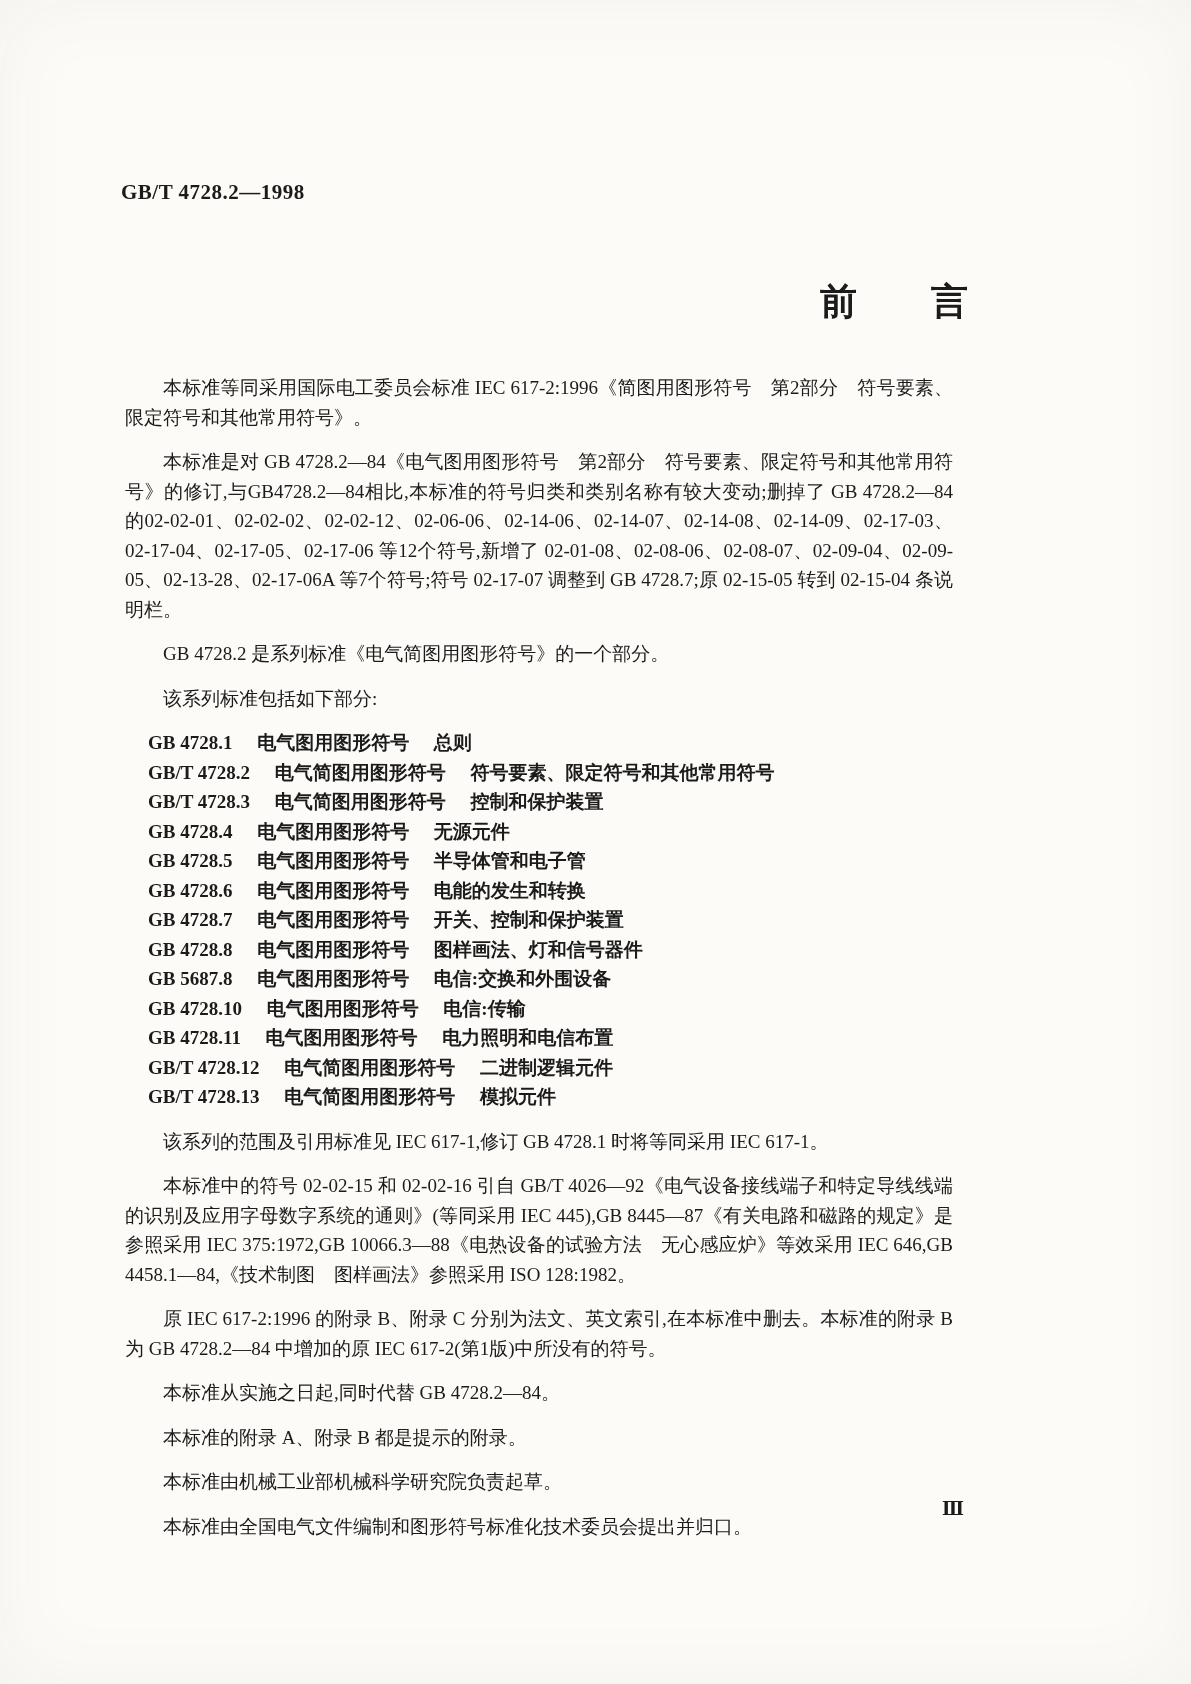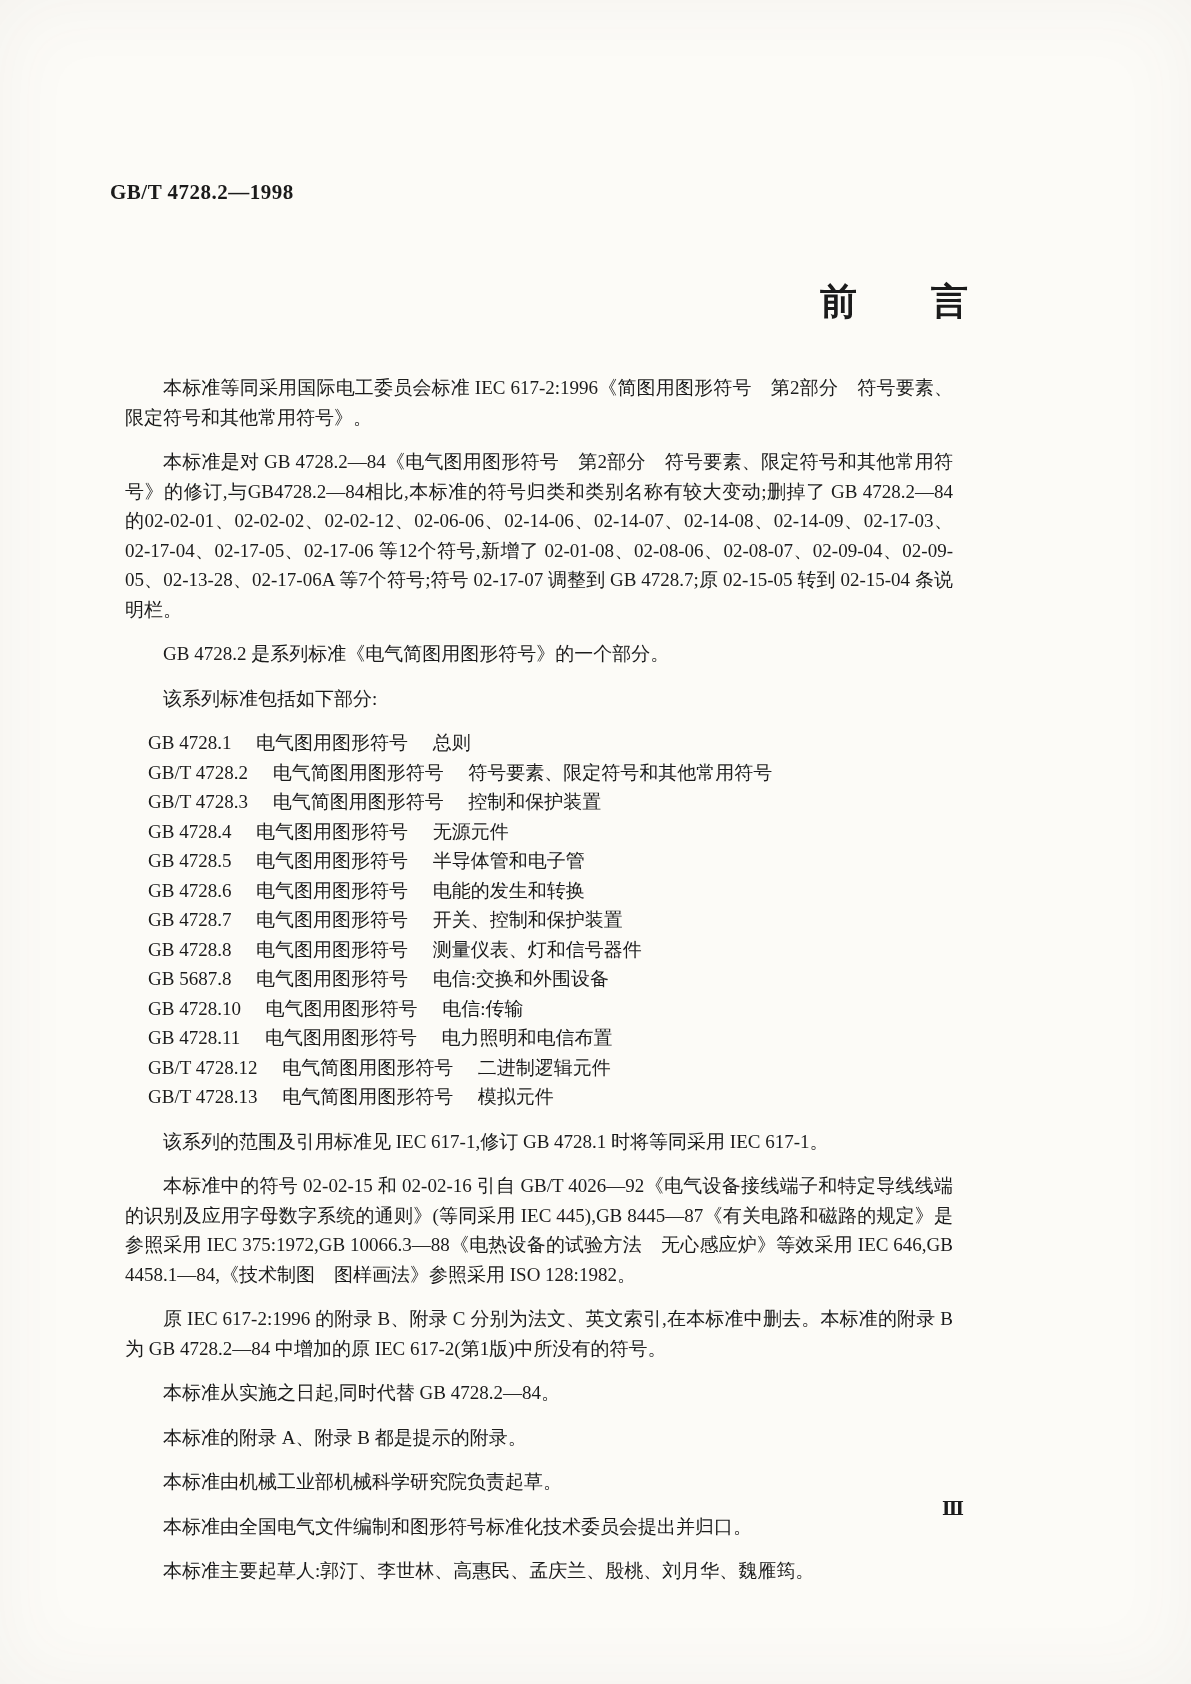--- a/index.html
+++ b/index.html
@@ -15,21 +15,21 @@
     margin: 0 auto;
     background: #fcfbf7;
     overflow: hidden;
     font-family: "Liberation Serif", "DejaVu Serif", serif;
     color: #1b1b1b;
     box-shadow: inset 0 0 80px rgba(90,85,75,0.05);
   }
   .doc-number {
     position: absolute;
     top: 180px;
-    left: 110px;
+    left: 121px;
     font-size: 21px;
     font-weight: bold;
     letter-spacing: 0.5px;
   }
   .title {
     position: absolute;
     top: 280px;
     left: 110px;
     width: 858px;
     margin: 0;
@@ -49,21 +49,21 @@
   }
   .para {
     margin: 15px;
     text-indent: 2em;
   }
   .series-list {
     list-style: none;
     margin: 0;
     padding: 0 0 0 2em;
   }
-  .series-item { white-space: nowrap; }
+  .series-item { white-space: nowrap; font-weight: bold; }
   .series-item .code { margin-right: 1.3em; }
   .series-item .name { margin-right: 1.3em; }
   .page-number {
     position: absolute;
     left: 942px;
     top: 1498px;
     font-size: 18px;
     font-weight: bold;
   }
 </style>
@@ -99,21 +99,21 @@
       <li class="series-item">
         <span class="code">GB 4728.5</span><span class="name">电气图用图形符号</span><span class="subject">半导体管和电子管</span>
       </li>
       <li class="series-item">
         <span class="code">GB 4728.6</span><span class="name">电气图用图形符号</span><span class="subject">电能的发生和转换</span>
       </li>
       <li class="series-item">
         <span class="code">GB 4728.7</span><span class="name">电气图用图形符号</span><span class="subject">开关、控制和保护装置</span>
       </li>
       <li class="series-item">
-        <span class="code">GB 4728.8</span><span class="name">电气图用图形符号</span><span class="subject">测量仪表、灯和信号器件</span>
+        <span class="code">GB 4728.8</span><span class="name">电气图用图形符号</span><span class="subject">图样画法、灯和信号器件</span>
       </li>
       <li class="series-item">
         <span class="code">GB 5687.8</span><span class="name">电气图用图形符号</span><span class="subject">电信:交换和外围设备</span>
       </li>
       <li class="series-item">
         <span class="code">GB 4728.10</span><span class="name">电气图用图形符号</span><span class="subject">电信:传输</span>
       </li>
       <li class="series-item">
         <span class="code">GB 4728.11</span><span class="name">电气图用图形符号</span><span class="subject">电力照明和电信布置</span>
       </li>
@@ -125,19 +125,18 @@
       </li>
     </ul>
 
     <p class="para">该系列的范围及引用标准见 IEC 617-1,修订 GB 4728.1 时将等同采用 IEC 617-1。</p>
     <p class="para">本标准中的符号 02-02-15 和 02-02-16 引自 GB/T 4026—92《电气设备接线端子和特定导线线端的识别及应用字母数字系统的通则》(等同采用 IEC 445),GB 8445—87《有关电路和磁路的规定》是参照采用 IEC 375:1972,GB 10066.3—88《电热设备的试验方法　无心感应炉》等效采用 IEC 646,GB 4458.1—84,《技术制图　图样画法》参照采用 ISO 128:1982。</p>
     <p class="para">原 IEC 617-2:1996 的附录 B、附录 C 分别为法文、英文索引,在本标准中删去。本标准的附录 B 为 GB 4728.2—84 中增加的原 IEC 617-2(第1版)中所没有的符号。</p>
     <p class="para">本标准从实施之日起,同时代替 GB 4728.2—84。</p>
     <p class="para">本标准的附录 A、附录 B 都是提示的附录。</p>
     <p class="para">本标准由机械工业部机械科学研究院负责起草。</p>
     <p class="para">本标准由全国电气文件编制和图形符号标准化技术委员会提出并归口。</p>
-    <p class="para">本标准主要起草人:郭汀、李世林、高惠民、孟庆兰、殷桃、刘月华、魏雁筠。</p>
 
   </main>
 
   <div class="page-number">Ⅲ</div>
 
 </div>
 
 </body></html>

